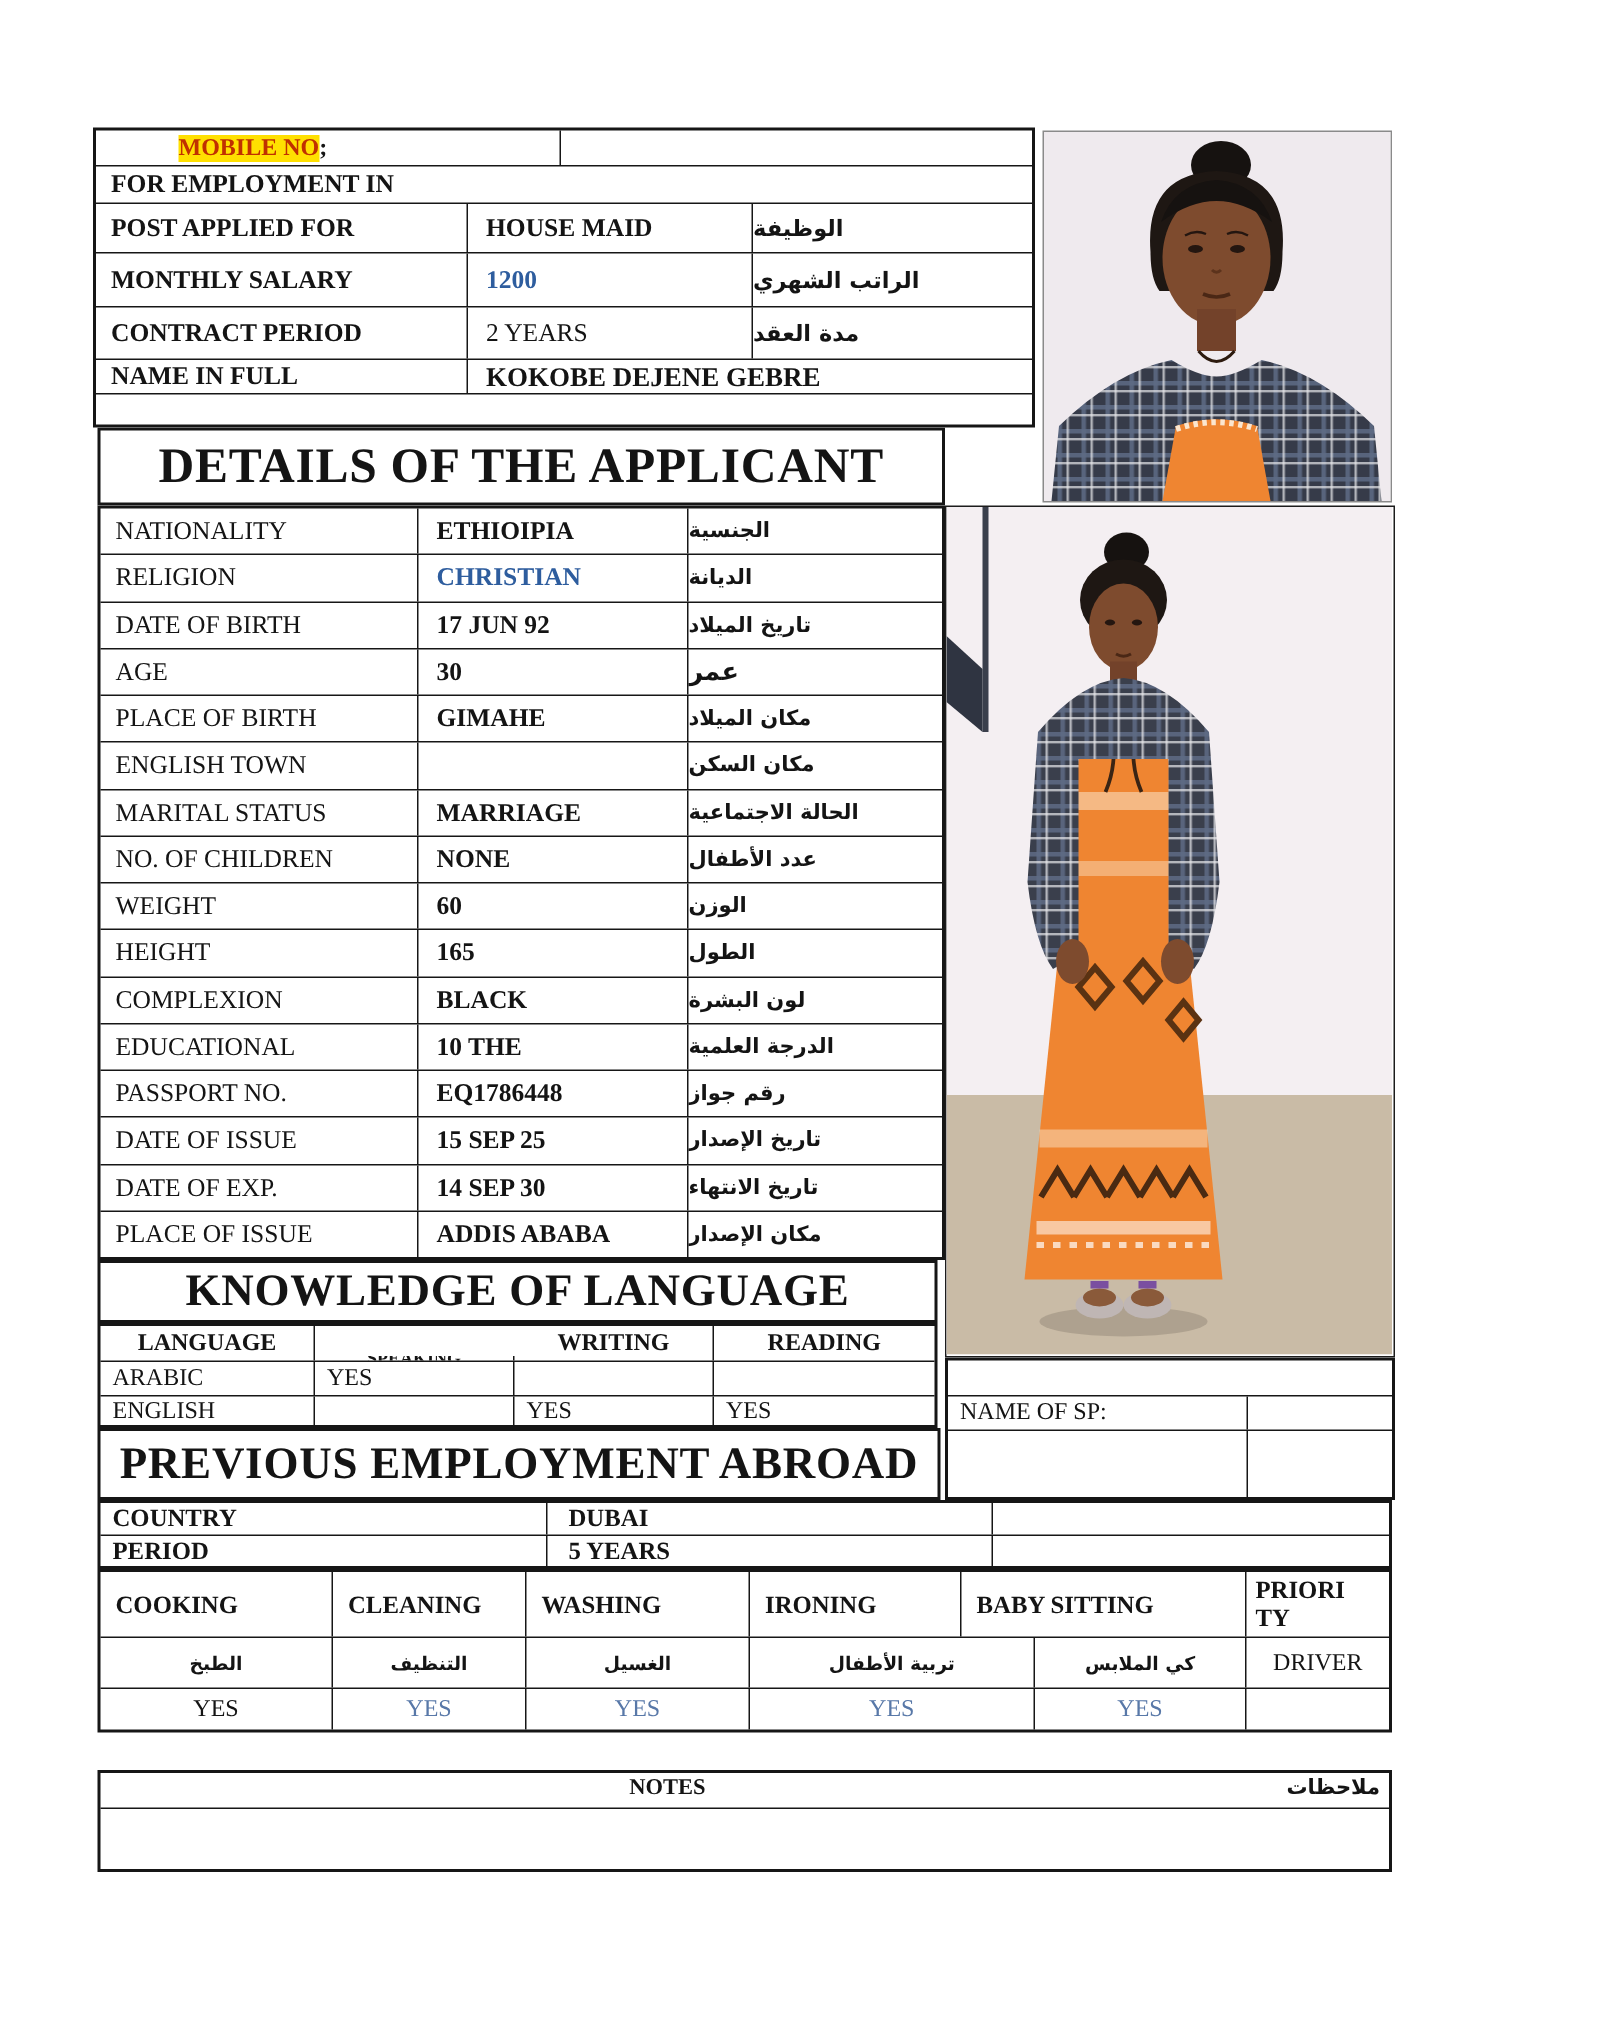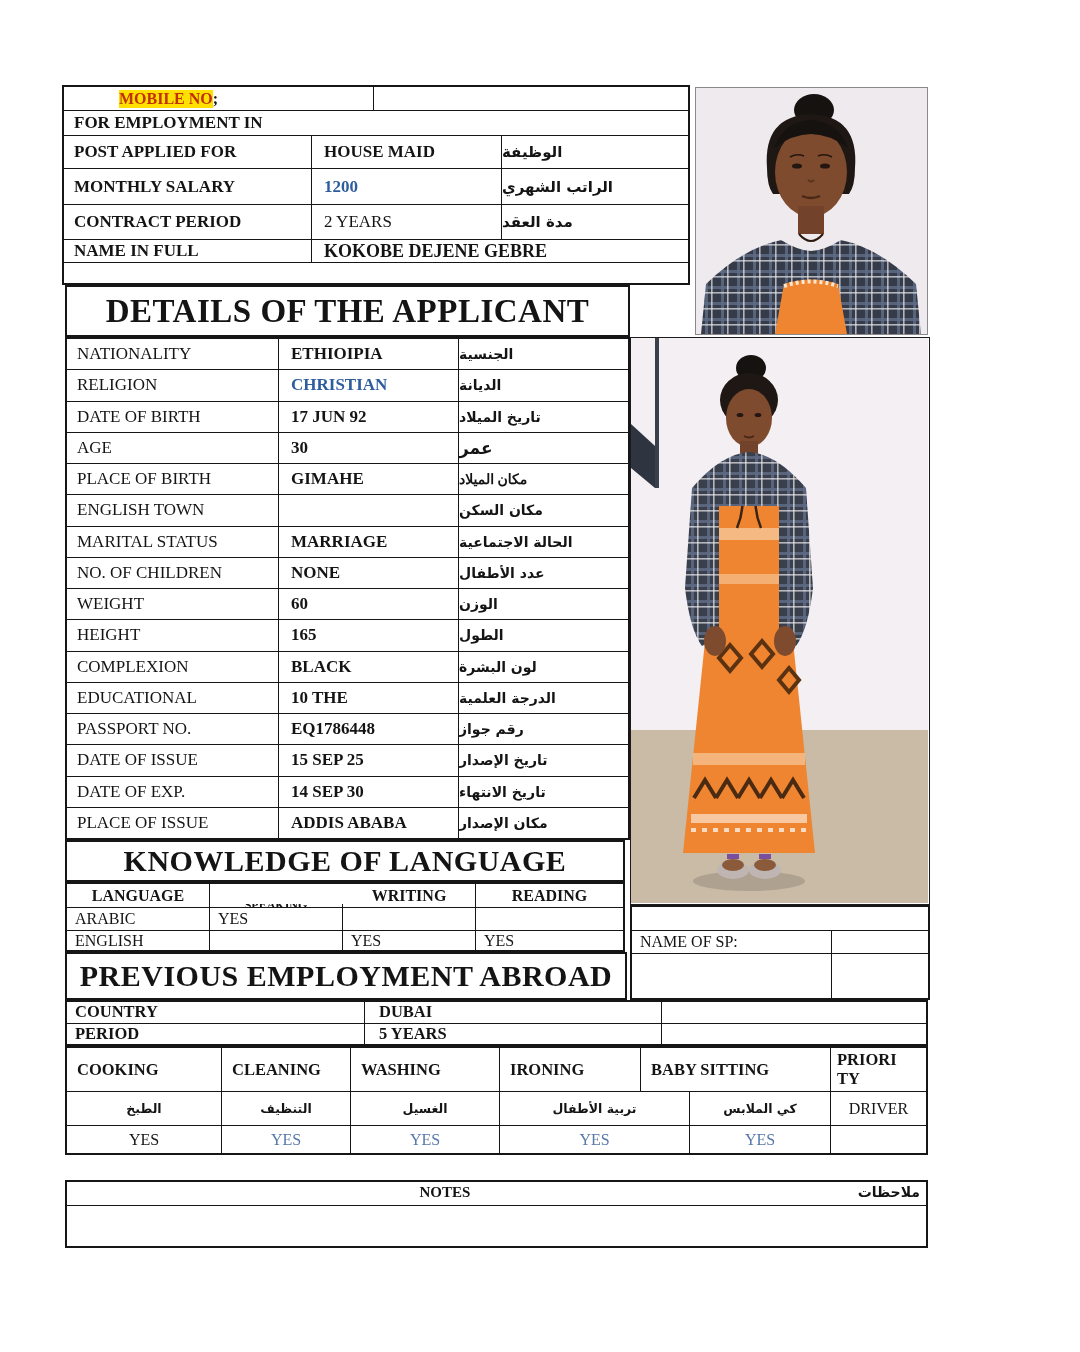--- a/index.html
+++ b/index.html
@@ -112,21 +112,21 @@
     <div class="c ar arc" style="flex:1;">تاريخ الميلاد</div>
   </div>
   <div class="row" style="flex:1;">
     <div class="c lab" style="width:212px;">AGE</div>
     <div class="c val" style="width:180px;">30</div>
     <div class="c ar arc" style="flex:1;font-size:17px;">عمر</div>
   </div>
   <div class="row" style="flex:1;">
     <div class="c lab" style="width:212px;">PLACE OF BIRTH</div>
     <div class="c val" style="width:180px;">GIMAHE</div>
-    <div class="c ar arc" style="flex:1;font-family:Liberation Serif, serif;">مكان الميلاد</div>
+    <div class="c ar arc" style="flex:1;">مكان الميلاد</div>
   </div>
   <div class="row" style="flex:1;">
     <div class="c lab" style="width:212px;">ENGLISH TOWN</div>
     <div class="c val" style="width:180px;"></div>
     <div class="c ar arc" style="flex:1;">مكان السكن</div>
   </div>
   <div class="row" style="flex:1;">
     <div class="c lab" style="width:212px;">MARITAL STATUS</div>
     <div class="c val" style="width:180px;">MARRIAGE</div>
     <div class="c ar arc" style="flex:1;">الحالة الاجتماعية</div>

